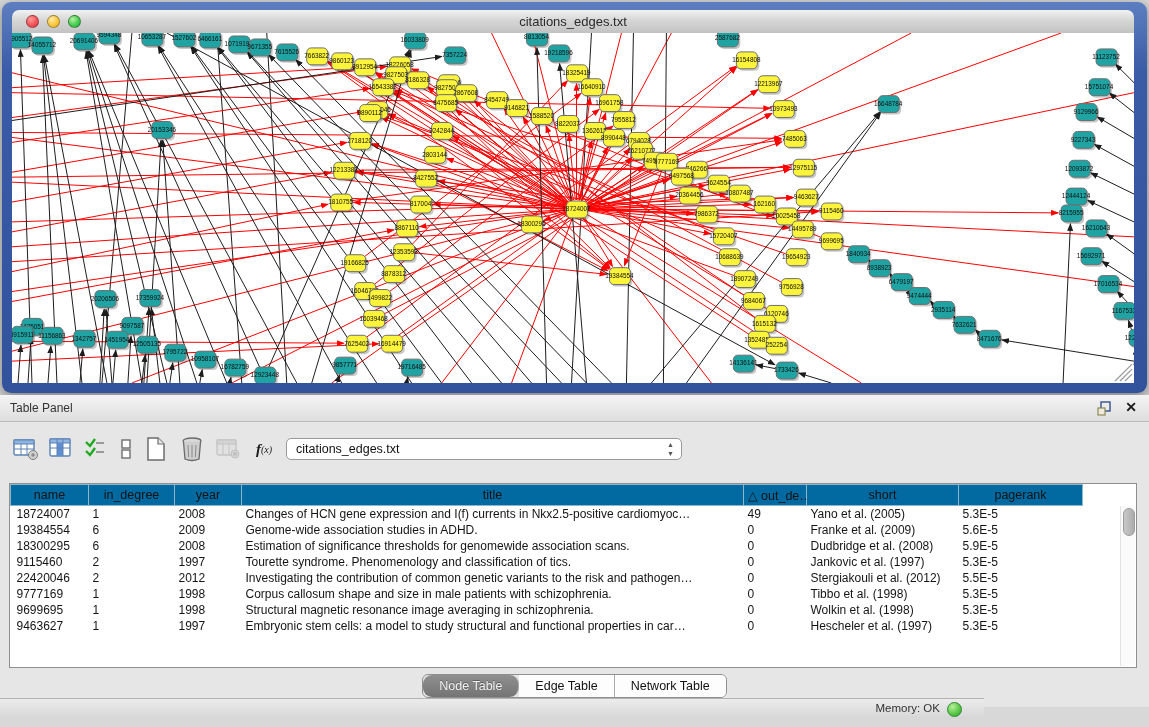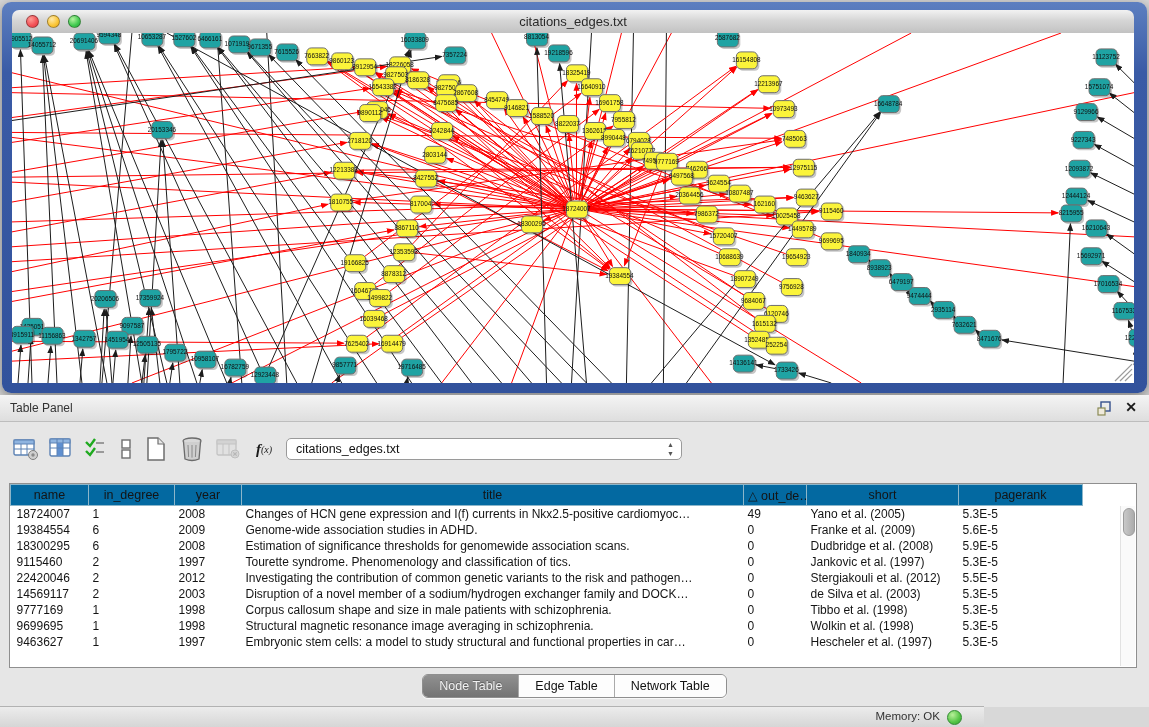--- a/index.html
+++ b/index.html
@@ -47,24 +47,24 @@
   #vscroll{position:absolute;right:1px;top:22px;bottom:1px;width:14px;background:#fafafa;border-left:1px solid #e2e2e2;}
   #vthumb{position:absolute;left:2px;top:2px;width:10px;height:26px;background:linear-gradient(90deg,#c9c9c9,#ababab);
      border-radius:6px;border:1px solid #9b9b9b;}
 
   #tabbar{position:absolute;left:0;right:0;top:279px;height:24px;display:flex;justify-content:center;}
   #tabgroup{display:flex;height:22px;border:1px solid #8f8f8f;border-radius:6px;overflow:hidden;
      box-shadow:0 1px 1px rgba(255,255,255,.8);}
   .tab{padding:0 16px;font-size:12.5px;display:flex;align-items:center;background:#fdfdfd;color:#111;
      border-right:1px solid #aaa;}
   .tab:last-child{border-right:none;}
-  .tab.sel{background:linear-gradient(180deg,#909090,#747474);color:#f0f0f0;text-shadow:0 -1px 0 rgba(0,0,0,.3);}
+  .tab.sel{background:linear-gradient(180deg,#909090,#747474);color:#f0f0f0;text-shadow:0 -1px 0 rgba(0,0,0,.3);border-radius:9px;}
 
   
-  #statusbar{position:absolute;left:0;bottom:0;width:984px;height:20px;
+  #statusbar{position:absolute;left:0;bottom:8px;width:984px;height:20px;
      background:linear-gradient(180deg,#ececec,#d6d6d6);border-top:1px solid #b2b2b2;}
   #mem-label{position:absolute;right:44px;top:3px;font-size:11.5px;color:#333;}
   #mem-dot{position:absolute;right:22px;top:3px;width:13px;height:13px;border-radius:50%;
      border:1px solid #2f8b2f;background:radial-gradient(circle at 35% 30%,#b8f09a,#54c445 60%,#36a236);}
 </style>
 </head>
 <body>
 
 <div id="net-window">
   <div id="titlebar">
@@ -1063,29 +1063,20 @@
           <tr>
             <td>22420046</td>
             <td>2</td>
             <td>2012</td>
             <td>Investigating the contribution of common genetic variants to the risk and pathogen…</td>
             <td>0</td>
             <td>Stergiakouli et al. (2012)</td>
             <td>5.5E-5</td>
           </tr>
           <tr>
-            <td>14569117</td>
-            <td>2</td>
-            <td>2003</td>
-            <td>Disruption of a novel member of a sodium/hydrogen exchanger family and DOCK…</td>
-            <td>0</td>
-            <td>de Silva et al. (2003)</td>
-            <td>5.3E-5</td>
-          </tr>
-          <tr>
             <td>9777169</td>
             <td>1</td>
             <td>1998</td>
             <td>Corpus callosum shape and size in male patients with schizophrenia.</td>
             <td>0</td>
             <td>Tibbo et al. (1998)</td>
             <td>5.3E-5</td>
           </tr>
           <tr>
             <td>9699695</td>

